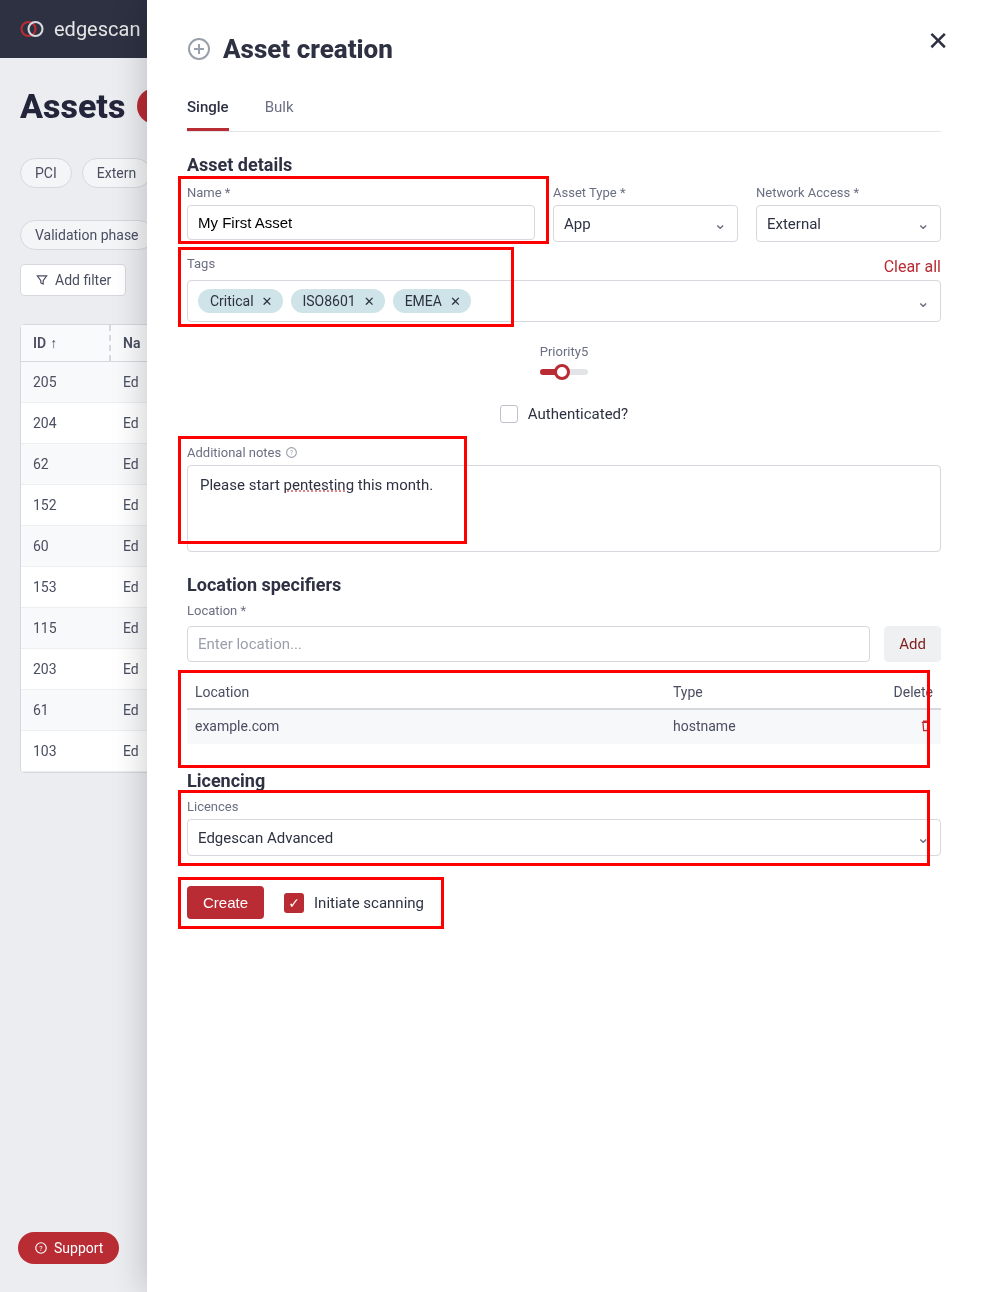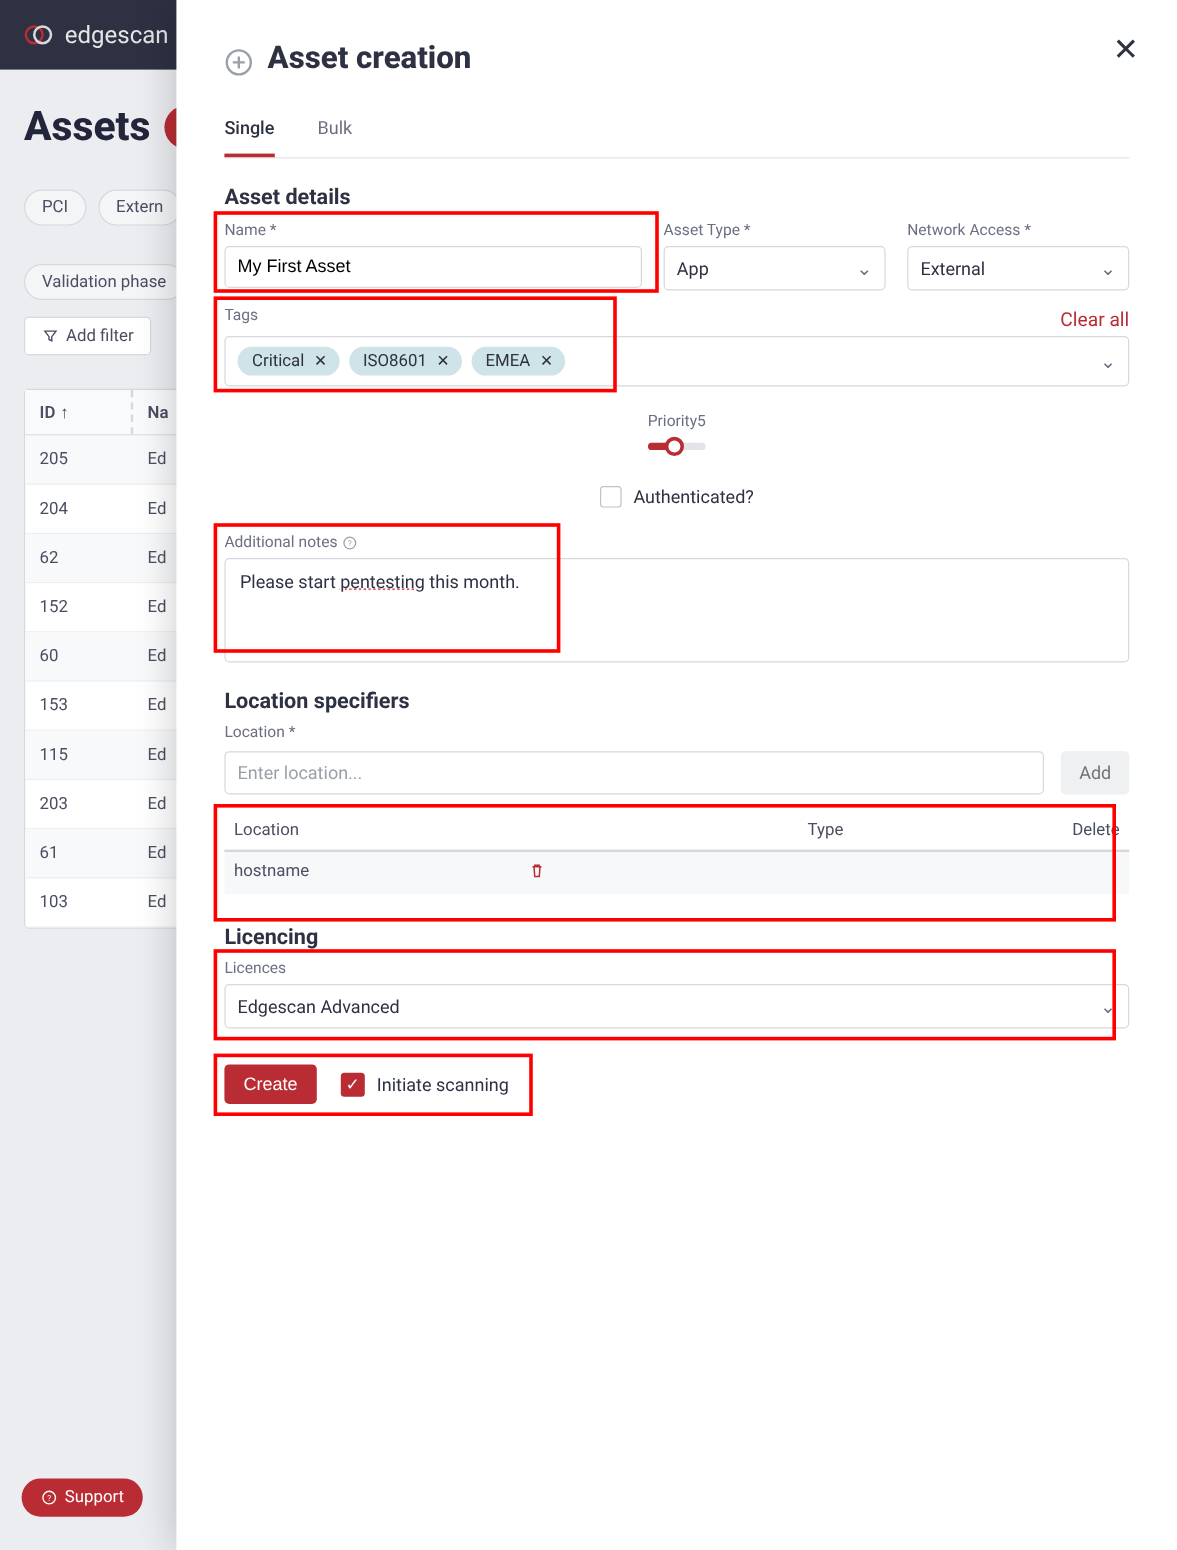--- a/index.html
+++ b/index.html
@@ -19,21 +19,21 @@
   .th.id { width: 90px; border-right: 2px dashed #d7d8dd; }
   .tr { display: flex; border-bottom: 1px solid #eceef0; }
   .td { padding: 12px 12px; font-size: 14px; color: #4a4e62; }
   .td.id { width: 90px; }
   .tr:nth-child(odd){ background:#f8f9fa;}
   .support-btn { position: absolute; bottom: 28px; left: 18px; background: #b92c34; color: #fff; border-radius: 18px; padding: 8px 16px; font-size: 14px; display:flex; align-items:center; gap:6px; }
 
   
   .panel { position: absolute; top: 0; left: 147px; width: 834px; height: 100%; background: #fff; box-shadow: -4px 0 30px rgba(0,0,0,0.18); padding: 34px 40px 40px 40px; overflow: hidden; }
   .panel-close { position: absolute; top: 26px; right: 32px; font-size: 26px; color: #2d3142; cursor:pointer; }
-  .panel-title { display: flex; align-items: flex-end; gap: 12px; font-size: 26px; font-weight: 800; color: #2d3142; }
+  .panel-title { display: flex; align-items: center; gap: 12px; font-size: 26px; font-weight: 800; color: #2d3142; }
   .tabs { display: flex; gap: 36px; margin-top: 34px; border-bottom: 1px solid #e2e4e8; }
   .tab { padding: 0 0 12px 0; font-size: 15px; color: #6b6f82; cursor:pointer; }
   .tab.active { color: #2d3142; border-bottom: 3px solid #b92c34; font-weight: 500; }
   .section-head { font-size: 18px; font-weight: 700; color: #2d3142; margin-top: 22px; margin-bottom: 6px; }
 
   .row { display: flex; gap: 18px; margin-top: 10px; }
   .field { display: flex; flex-direction: column; }
   .label { font-size: 13px; color: #6b6f82; margin-bottom: 5px; }
   .input { border: 1px solid #d7d8dd; border-radius: 4px; padding: 8px 10px; font-size: 15px; color: #2d3142; background: #fff; min-height: 34px; display:flex; align-items:center; justify-content:space-between; }
   .input input { border:0; outline:0; font-size:15px; width:100%; }
@@ -49,21 +49,21 @@
   .slider-fill { position:absolute; left:0; top:0; bottom:0; width:45%; background:#b92c34; border-radius:3px; }
   .slider-thumb { position:absolute; left:45%; top:-5px; width:16px; height:16px; border-radius:50%; background:#fff; border:3px solid #b92c34; transform:translateX(-50%); }
   .auth { display:flex; align-items:center; gap:10px; font-size:15px; color:#2d3142; }
   .checkbox-empty { width:18px; height:18px; border:1px solid #bfc2cc; border-radius:3px; }
 
   .textarea { border:1px solid #d7d8dd; border-radius:4px; padding:10px 12px; height:87px; font-size:15px; }
   .textarea .misspell { text-decoration: underline dotted #d06060; }
 
   .loc-row { display:flex; gap:14px; margin-top:8px; }
   .loc-input { flex:1; }
-  .add-btn { background:#eef0f2; border:1px solid #eef0f2; color:#737373; padding:8px 14px; border-radius:4px; font-size:15px; }
+  .add-btn { background:#eef0f2; border:1px solid #eef0f2; color:#7f1d1d; padding:8px 14px; border-radius:4px; font-size:15px; }
 
   .loc-table { margin-top:0px; }
   .loc-thead { display:flex; border-bottom:2px solid #d7d8dd; padding:8px 8px; font-size:14px; color:#4a4e62; }
   .loc-cell-loc { flex:1; }
   .loc-cell-type { width:200px; }
   .loc-cell-del { width:60px; text-align:right; }
   .loc-tr { display:flex; padding:8px 8px; font-size:14px; color:#4a4e62; }
   .loc-tr:nth-child(odd){ background:#f7f8f9;}
   .trash { color:#b92c34; text-align:right; }
 
@@ -279,20 +279,21 @@
   <div style="position:relative; margin-top:14px;">
     <div class="red-box" style="position:absolute; left:-9px; top:-6px; width:752px; height:98px;"></div>
     <div class="loc-table">
       <div class="loc-thead">
         <div class="loc-cell-loc">Location</div>
         <div class="loc-cell-type">Type</div>
         <div class="loc-cell-del">Delete</div>
       </div>
       <div id="loc-body">
           <div class="loc-tr">
+            <div class="loc-cell-loc">example.com</div>
             <div class="loc-cell-type">hostname</div>
             <div class="loc-cell-del trash"><svg width="15" height="15" viewBox="0 0 24 24">
                 <path d="M6 7h12M9 7V5h6v2M8 7l1 13h6l1-13" fill="none" stroke="#b92c34" stroke-width="2"></path>
               </svg></div>
           </div>
         </div>
     </div>
   </div>
 
   <div class="section-head" style="margin-top:26px;">Licencing</div>

